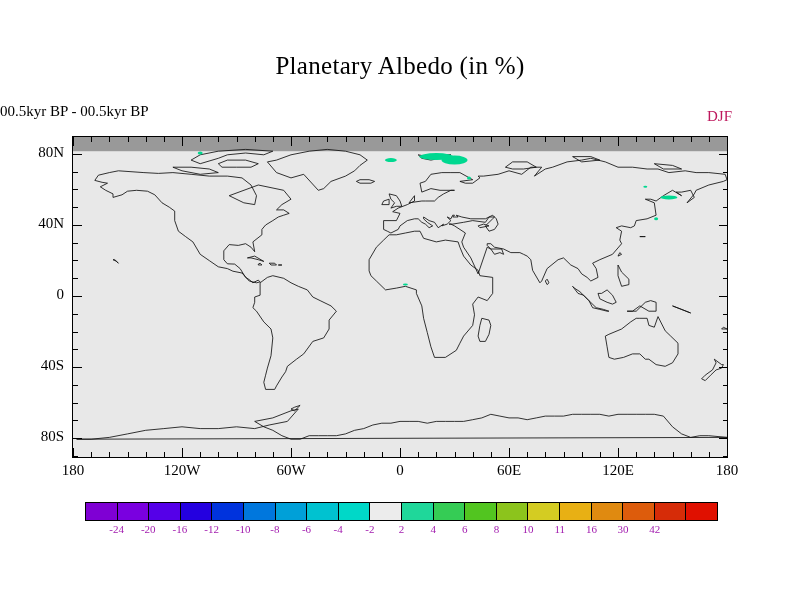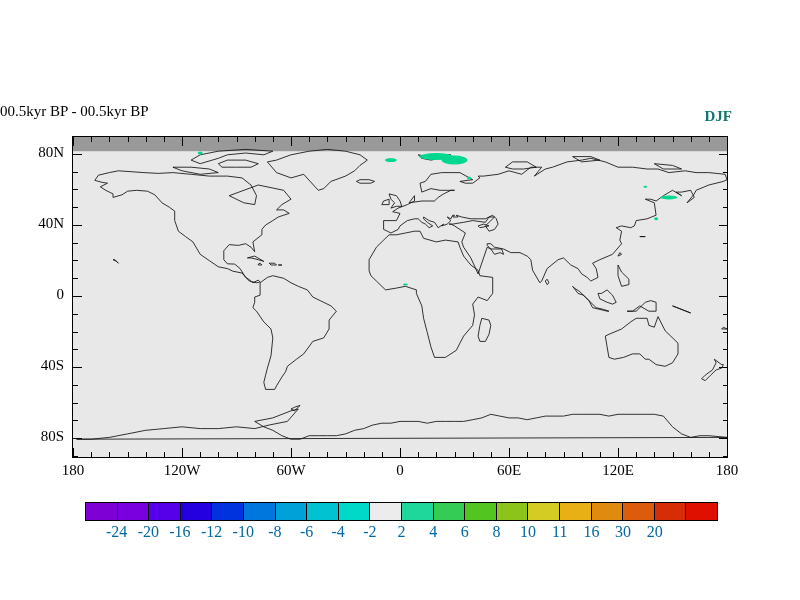--- a/index.html
+++ b/index.html
@@ -24,21 +24,21 @@
   .sub2 {
     position: absolute; left: 0; top: 103px; width: 800px;
     text-align: left; font-size: 15px; color: #000;
   }
   .expt {
     position: absolute; left: 80px; top: 108px;
     font-size: 15px; color: #000;
   }
   .season {
     position: absolute; right: 68px; top: 108px;
-    font-size: 15px; color: #0f766e; font-weight: bold;
+    font-size: 15px; color: #be185d;
   }
 
   
   #mapframe {
     position: absolute; left: 72px; top: 136px;
     width: 656px; height: 322px;
     border: 1px solid #000;
     box-sizing: border-box;
     background: #e8e8e8;
     overflow: hidden;
@@ -64,29 +64,30 @@
   #cbar {
     position: absolute; left: 85px; top: 502px;
     width: 633px; height: 19px;
     border: 1px solid #000; box-sizing: border-box;
     display: flex;
   }
   #cbar .sw { flex: 1 1 0; height: 100%; border-right: 1px solid #000; }
   #cbar .sw:last-child { border-right: none; }
   #cbarlabels { position: absolute; left: 85px; top: 523px; width: 633px; height: 20px; }
   #cbarlabels .cl {
-    position: absolute; font-size: 16px; color: #0369a1;
+    position: absolute; font-size: 11px; color: #a21caf;
     transform: translateX(-50%); white-space: nowrap;
   }
 </style>
 </head>
 <body>
 
 <div id="root">
 
+  <div class="title">Planetary Albedo (in %)</div>
   <div class="sub2">00.5kyr BP - 00.5kyr BP</div>
   <div class="season">DJF</div>
 
   <div id="mapframe">
     <svg id="mapsvg" width="654" height="320" viewBox="0 0 654 320">
       <rect x="0" y="0" width="654" height="320" fill="#e8e8e8"></rect>
       <rect id="polarband" x="0" y="0" width="654" height="14.22" fill="#999999"></rect>
       <g id="coastlines" fill="none" stroke="#111111" stroke-width="0.85">
           <path d="M21.8 43.4 L29.1 45.3 L34.5 46.2 L27.3 49.8 L32.7 53.3 L40.0 56.9 L40.0 60.4 L49.0 57.8 L54.5 54.2 L63.6 53.3 L74.5 54.2 L81.8 57.8 L89.0 65.8 L96.3 70.2 L101.7 74.1 L101.7 83.6 L105.4 94.2 L112.6 99.6 L119.9 104.9 L127.2 117.3 L136.3 123.6 L145.3 129.8 L154.4 131.6 L159.9 134.2 L169.0 136.0 L176.2 144.0 L183.5 145.8 L187.1 144.9 L185.3 143.1 L179.9 145.8 L176.2 142.6 L172.6 140.4 L167.1 131.6 L161.7 127.1 L154.4 126.8 L150.8 122.7 L150.8 113.8 L156.2 107.6 L165.3 108.4 L172.6 106.7 L178.0 110.2 L181.7 114.7 L179.9 104.9 L188.9 97.8 L188.9 92.4 L192.6 88.0 L199.8 83.6 L205.3 80.0 L210.7 78.2 L216.2 76.4 L210.7 72.9 L203.5 72.9 L208.9 67.6 L218.0 62.2 L210.7 53.3 L185.3 48.0 L156.2 58.7 L170.8 65.8 L181.7 67.6 L183.5 58.7 L178.0 48.0 L169.0 40.9 L154.4 39.1 L136.3 39.1 L118.1 37.3 L99.9 35.6 L85.4 36.4 L70.9 35.6 L45.4 33.8 L36.3 35.6 L25.4 38.2 L21.8 43.4"></path>
           <path d="M194.4 140.4 L199.8 138.7 L210.7 141.3 L218.0 145.8 L225.3 149.3 L234.3 152.9 L239.8 160.0 L247.1 163.6 L258.0 168.9 L263.4 174.2 L256.1 183.1 L256.1 192.0 L250.7 200.9 L239.8 204.4 L230.7 216.9 L223.5 222.2 L214.4 229.3 L212.6 234.7 L208.9 240.0 L203.5 248.9 L201.7 252.4 L192.6 252.4 L190.8 245.3 L192.6 238.2 L194.4 231.1 L198.0 218.7 L199.8 200.9 L198.0 192.0 L190.8 184.9 L183.5 174.2 L179.9 170.7 L181.7 165.3 L181.7 160.0 L187.1 158.2 L187.1 145.8 L194.4 140.4"></path>
@@ -298,16 +299,16 @@
       <div class="cl" style="left: 40%;">-4</div>
       <div class="cl" style="left: 45%;">-2</div>
       <div class="cl" style="left: 50%;">2</div>
       <div class="cl" style="left: 55%;">4</div>
       <div class="cl" style="left: 60%;">6</div>
       <div class="cl" style="left: 65%;">8</div>
       <div class="cl" style="left: 70%;">10</div>
       <div class="cl" style="left: 75%;">11</div>
       <div class="cl" style="left: 80%;">16</div>
       <div class="cl" style="left: 85%;">30</div>
-      <div class="cl" style="left: 90%;">20</div>
+      <div class="cl" style="left: 90%;">42</div>
     </div>
 
 </div>
 
 </body></html>

